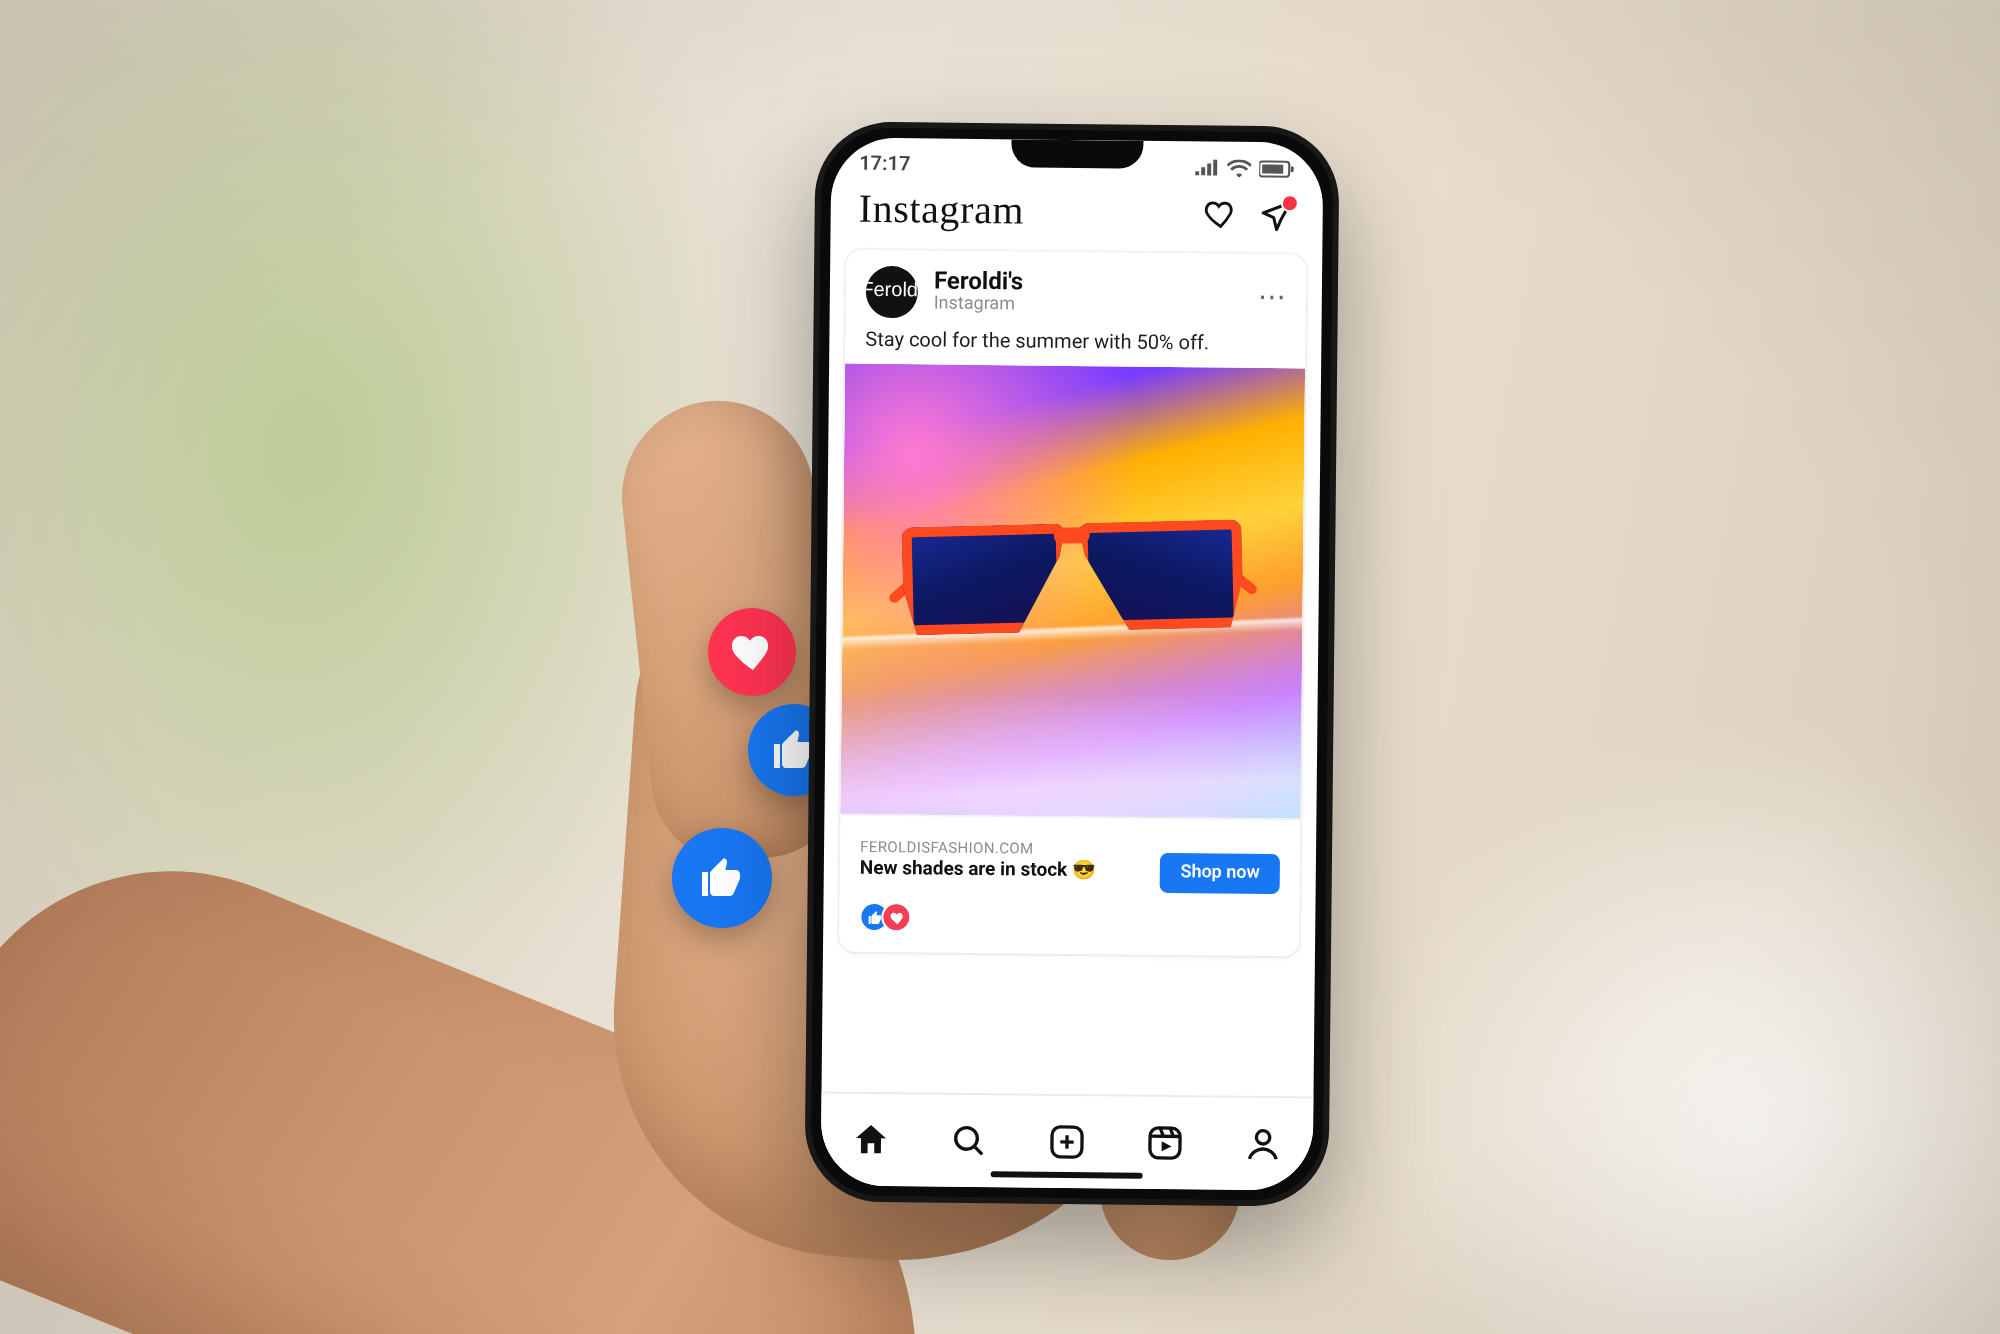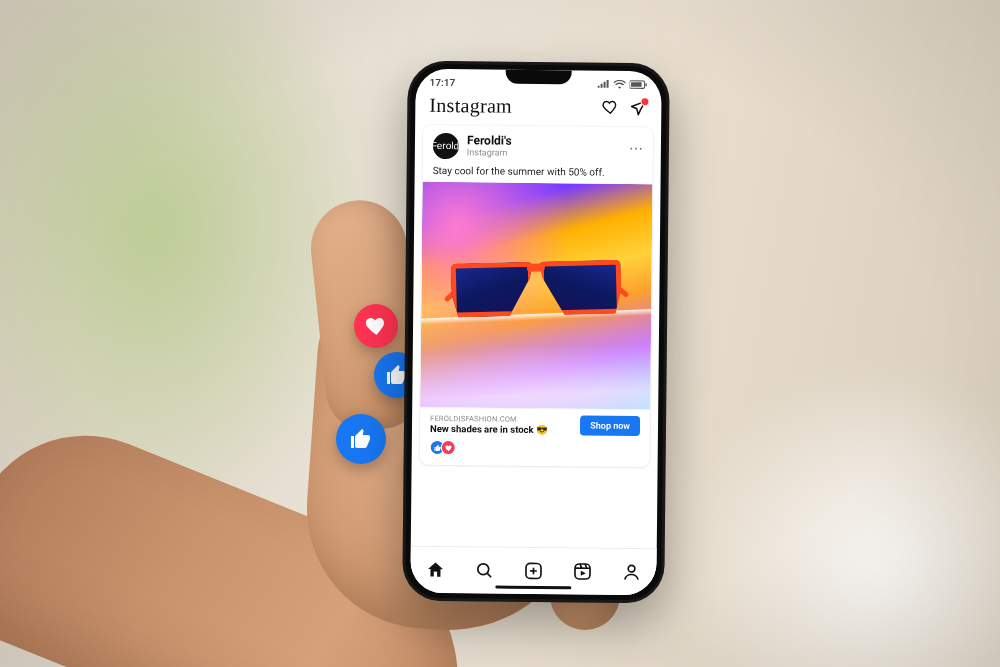--- a/index.html
+++ b/index.html
@@ -198,21 +198,21 @@
   .cta-row {
     display: flex; align-items: center; justify-content: space-between;
     padding: 6px 10px 4px 10px; gap: 8px;
     border-top: 1px solid rgba(0,0,0,0.05);
   }
   .cta-text { flex: 1; min-width: 0; }
   .cta-domain { font-size: 7.5px; color: #8a8d91; text-transform: uppercase; letter-spacing: 0.2px; white-space: nowrap; overflow: hidden; text-overflow: ellipsis;}
   .cta-headline { font-size: 9.5px; font-weight: 700; color: #111; white-space: nowrap; }
   .cta-button {
     background: #1877f2; color: #fff; font-size: 9px; font-weight: 600;
-    padding: 5px 10px; border-radius: 4px;
+    padding: 5px 10px; border-radius: 4px; margin-top: 11px;
   }
   .reaction-strip {
     display: flex; align-items: center; gap: -2px; padding: 2px 10px 10px 10px;
   }
   .mini-react {
     width: 13px; height: 13px; border-radius: 50%; border: 1.5px solid #fff;
     display:inline-flex; align-items:center; justify-content:center;
   }
   .mini-react.like { background: #1877f2; }
   .mini-react.love { background: #f33e58; margin-left: -4px; }

